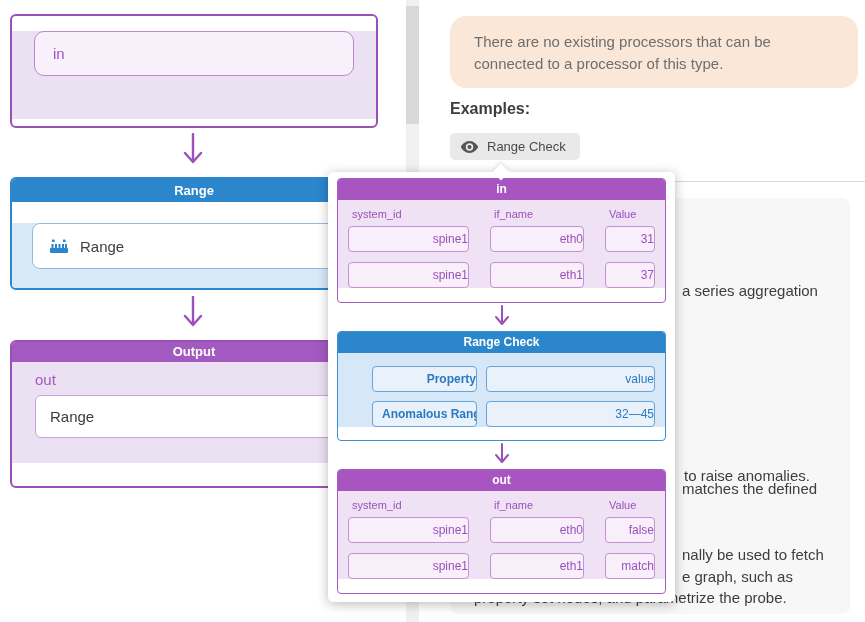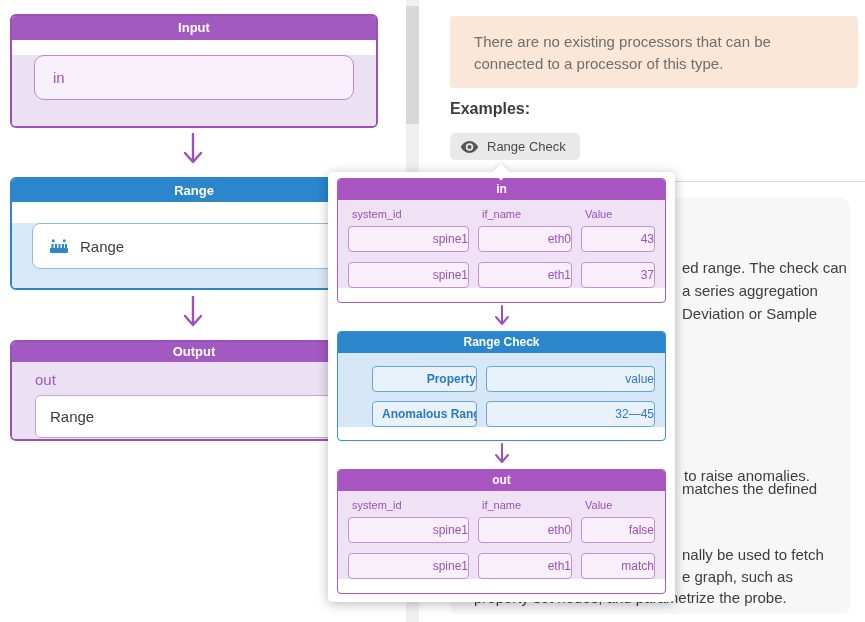--- a/index.html
+++ b/index.html
@@ -21,38 +21,38 @@
   .input-node .node-body { height:88px; }
   .port-box { margin:15px 0 0 22px; width:320px; height:45px; border:1px solid #bd87d1; border-radius:10px;
               background:#f8f0fb; color:#a052c0; font-size:15px; line-height:43px; padding-left:18px; }
 
   .range-node { top:177px; height:113px; }
   .range-node .node-body { height:88px; }
   .range-item { margin:21px 0 0 20px; width:322px; height:46px; border:1px solid #8fbbe3; border-radius:8px;
                 background:#fff; display:flex; align-items:center; gap:11px; padding-left:16px;
                 color:#3f3f3f; font-size:15px; }
 
-  .output-node { top:340px; height:101px; }
+  .output-node { top:340px; height:148px; }
   .output-node .node-header { height:20px; line-height:20px; }
   .output-node .node-body { height:101px; padding:9px 0 0 23px; }
   .out-label { color:#a35ac0; font-size:15px; }
   .value-box { margin-top:7px; width:330px; height:43px; border:1px solid #c9a2da; border-radius:6px;
                background:#fff; color:#3c3c3c; font-size:15px; line-height:41px; padding-left:14px; }
 
   .flow-arrow { position:absolute; left:181px; }
   .flow-arrow-1 { top:133px; }
   .flow-arrow-2 { top:296px; }
 
   
   .v-scroll-track { position:absolute; left:406px; top:0; width:13px; height:622px; background:#f0f0f0; z-index:5; }
   .v-scroll-thumb { position:absolute; left:0; top:6px; width:13px; height:118px; background:#d8d8d8; }
 
   
   .alert-box { position:absolute; left:450px; top:16px; width:408px; height:72px; background:#fbe7d7;
-               border-radius:4px; padding:15px 24px; color:#6e6e6e; font-size:15px; line-height:22px; }
+               border-radius:16px; padding:15px 24px; color:#6e6e6e; font-size:15px; line-height:22px; }
   .examples-label { position:absolute; left:450px; top:100px; color:#3d3d3d; font-size:16px; font-weight:bold; }
   .example-btn { position:absolute; left:450px; top:133px; height:27px; background:#e9e9e9; border:none;
                  border-radius:5px; display:flex; align-items:center; gap:9px; padding:0 14px 0 11px;
                  color:#4a4a4a; font-size:13px; font-family:inherit; cursor:pointer; }
   .divider { position:absolute; left:430px; top:181px; width:435px; height:1px; background:#d9d9e2; }
   .desc-box { position:absolute; left:450px; top:198px; width:400px; height:416px; background:#f7f7f8; border-radius:8px; }
   .frag { position:absolute; color:#3d3d3d; font-size:15px; white-space:nowrap; }
   .fr0 { left:682px; top:259px; }
   .fr1 { left:682px; top:282px; }
   .fr2 { left:682px; top:305px; }
@@ -70,21 +70,21 @@
                  transform:rotate(45deg); box-shadow:-2px -2px 3px rgba(0,0,0,.07); }
   .ptable { border-radius:4px; overflow:hidden; }
   .ptable.purple { border:1px solid #a55cc1; }
   .ptable.purple .ptable-header { background:#a855c2; }
   .ptable.purple .ptable-body { background:#efe2f5; }
   .ptable.blue { border:1px solid #3c8fd0; }
   .ptable.blue .ptable-header { background:#2b86cc; }
   .ptable.blue .ptable-body { background:#d6e8f8; }
   .ptable-header { height:21px; line-height:21px; text-align:center; color:#fff; font-size:12px; font-weight:bold; }
   .ptable-body { padding:0 10px; }
-  .grid3 { display:grid; grid-template-columns:121px 94px 1fr; column-gap:9px; }
+  .grid3 { display:grid; grid-template-columns:121px 94px 1fr; column-gap:21px; }
   .grid2 { display:grid; grid-template-columns:105px 1fr; column-gap:9px;margin-left:24px; }
   .col-labels { padding:8px 0 6px; }
   .col-label { color:#9b50ba; font-size:11px; padding-left:4px; }
   .cells { margin-bottom:10px;text-align:right; }
   .cells.last { margin-bottom:14px; }
   .cell { height:26px; border-radius:4px; font-size:12px; line-height:24px; padding-left:9px;
           overflow:hidden; white-space:nowrap; }
   .purple .cell { background:#f8effb; border:1px solid #c490d6; color:#9b50ba; }
   .blue .pad-top { height:13px; }
   .blue .cells { margin-bottom:9px; }
@@ -94,21 +94,20 @@
   .popup-arrow-row { height:28px; display:flex; justify-content:center; align-items:center; }
 
   .icon-svg { display:block; }
 </style>
 </head>
 <body>
 
 <div class="stage">
 
   <div class="node purple-node input-node">
-    <div class="node-header">Input</div>
     <div class="node-body">
       <div class="port-box">in</div>
     </div>
   </div>
 
   <svg class="flow-arrow flow-arrow-1" width="24" height="36" viewBox="0 0 24 36">
     <path d="M12 1 V27 M4 20 L12 29 L20 20" stroke="#9c51ba" stroke-width="2.4" fill="none" stroke-linecap="round" stroke-linejoin="round"></path>
   </svg>
 
   <div class="node blue-node range-node">
@@ -152,44 +151,42 @@
   <button class="example-btn">
     <svg width="17" height="12" viewBox="0 0 20 14" fill="#555">
       <path d="M10 0C5 0 1.4 4.1 0.2 6.2a1.6 1.6 0 000 1.6C1.4 9.9 5 14 10 14s8.6-4.1 9.8-6.2a1.6 1.6 0 000-1.6C18.6 4.1 15 0 10 0zm0 11.4a4.4 4.4 0 114.4-4.4 4.4 4.4 0 01-4.4 4.4zm0-2a2.4 2.4 0 10-2.4-2.4A2.4 2.4 0 0010 9.4z"></path>
     </svg>
     <span>Range Check</span>
   </button>
 
   <div class="divider"></div>
   <div class="desc-box"></div>
 
-  <span class="frag fr0">ed range. The check can</span>
   <span class="frag fr1">a series aggregation</span>
-  <span class="frag fr2">Deviation or Sample</span>
   <span class="frag fr3">matches the defined</span>
   <span class="frag fr4">to raise anomalies.</span>
   <span class="frag fr6">nally be used to fetch</span>
   <span class="frag fr7">e graph, such as</span>
   <span class="frag fr8">property set nodes, and parametrize the probe.</span>
 
   <div class="popup">
     <div class="popup-caret"></div>
 
     <div class="ptable purple">
       <div class="ptable-header">in</div>
       <div class="ptable-body">
         <div class="grid3 col-labels">
           <span class="col-label">system_id</span>
           <span class="col-label">if_name</span>
           <span class="col-label">Value</span>
         </div>
         <div class="grid3 cells">
           <div class="cell">spine1</div>
           <div class="cell">eth0</div>
-          <div class="cell">43</div>
+          <div class="cell">31</div>
         </div>
         <div class="grid3 cells last">
           <div class="cell">spine1</div>
           <div class="cell">eth1</div>
           <div class="cell">37</div>
         </div>
       </div>
     </div>
 
     <div class="popup-arrow-row">

